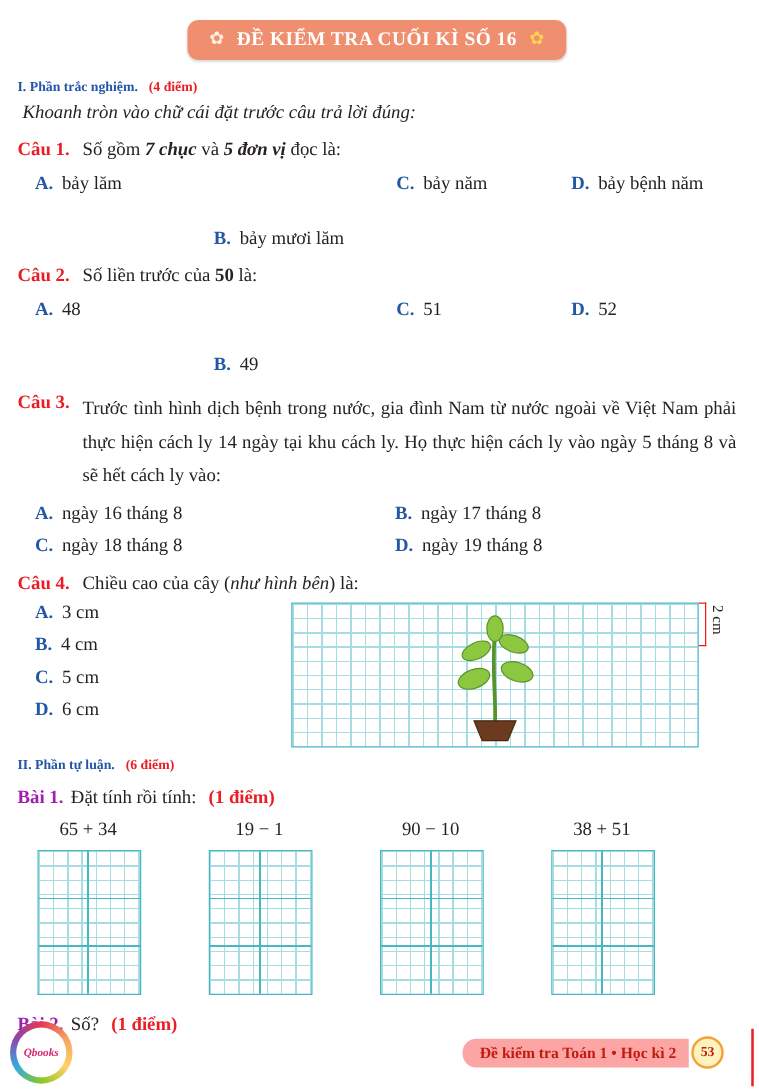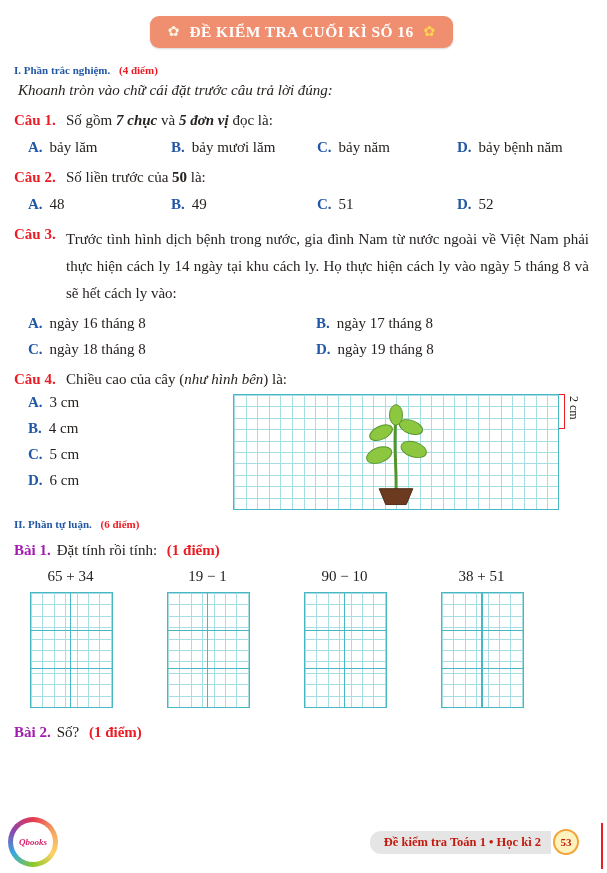--- a/index.html
+++ b/index.html
@@ -20,21 +20,21 @@
   .instruction{font-style:italic;margin:6px 0 0 4px;}
 
   
   .q{margin-top:13px;}
   .q-line{display:flex;}
   .q-label{color:#ec1c24;font-weight:bold;flex:0 0 52px;}
   .q-text{flex:1;}
   .q-text.justify{text-align:justify;line-height:1.8;}
   .opts-row4{display:flex;padding-left:14px;margin-top:10px;}
   .opts-row4 .opt:nth-child(1){width:143px;}
-  .opts-row4 .opt:nth-child(2){width:146px;}
+  .opts-row4 .opt:nth-child(2){width:146px;margin-top:44px;}
   .opts-row4 .opt:nth-child(3){width:140px;}
   .opt-letter{color:#2257a5;font-weight:bold;margin-right:7px;}
   .opts-grid2{display:grid;grid-template-columns:288px auto;row-gap:9px;padding-left:14px;margin-top:8px;}
 
   
   .q4-body{display:flex;margin-top:6px;}
   .q4-opts{flex:0 0 205px;padding-left:14px;display:flex;flex-direction:column;gap:9px;}
   .figure-wrap{position:relative;width:324px;height:114px;border:1.5px solid #49b6c4;
     background-image:
       repeating-linear-gradient(to right,#a5dde3 0 1px,transparent 1px 11.6px),
@@ -56,21 +56,21 @@
       linear-gradient(to right,transparent 39px,#49b6c4 39px,#49b6c4 40.5px,transparent 40.5px),
       linear-gradient(to bottom,transparent 37px,#49b6c4 37px,#49b6c4 38.5px,transparent 38.5px,transparent 75px,#49b6c4 75px,#49b6c4 76.5px,transparent 76.5px),
       repeating-linear-gradient(to right,#a5dde3 0 1px,transparent 1px 11.4px),
       repeating-linear-gradient(to bottom,#a5dde3 0 1px,transparent 1px 11.4px);}
 
   
   .footer{position:absolute;left:8px;right:28px;bottom:6px;display:flex;justify-content:space-between;align-items:center;}
   .logo{width:50px;height:50px;border-radius:50%;background:conic-gradient(#e63950,#f4a261,#ffd166,#8ac926,#36a9e1,#8e44ad,#e63950);display:flex;align-items:center;justify-content:center;}
   .logo-inner{width:40px;height:40px;border-radius:50%;background:#fff;display:flex;align-items:center;justify-content:center;color:#d6246e;font-weight:bold;font-style:italic;font-size:9px;}
   .footer-right{display:flex;align-items:center;}
-  .footer-label{background:#e5e5e5;color:#c21a0e;font-weight:bold;font-size:12.5px;padding:4px 10px 4px 14px;border-radius:11px 0 0 11px;white-space:nowrap;}
+  .footer-label{background:#fca5a5;color:#c21a0e;font-weight:bold;font-size:12.5px;padding:4px 10px 4px 14px;border-radius:11px 0 0 11px;white-space:nowrap;}
   .page-badge{width:22px;height:22px;border-radius:50%;background:#fff3bd;border:2px solid #f0a43c;color:#c21a0e;font-weight:bold;font-size:11px;display:flex;align-items:center;justify-content:center;margin-left:2px;flex:0 0 auto;}
   .edge-line{position:absolute;right:4px;bottom:4px;width:2.5px;height:46px;background:#ec1c24;}
 
   b i, i b { font-style:italic; }
 </style>
 </head>
 <body>
 
 <div class="page">
 

